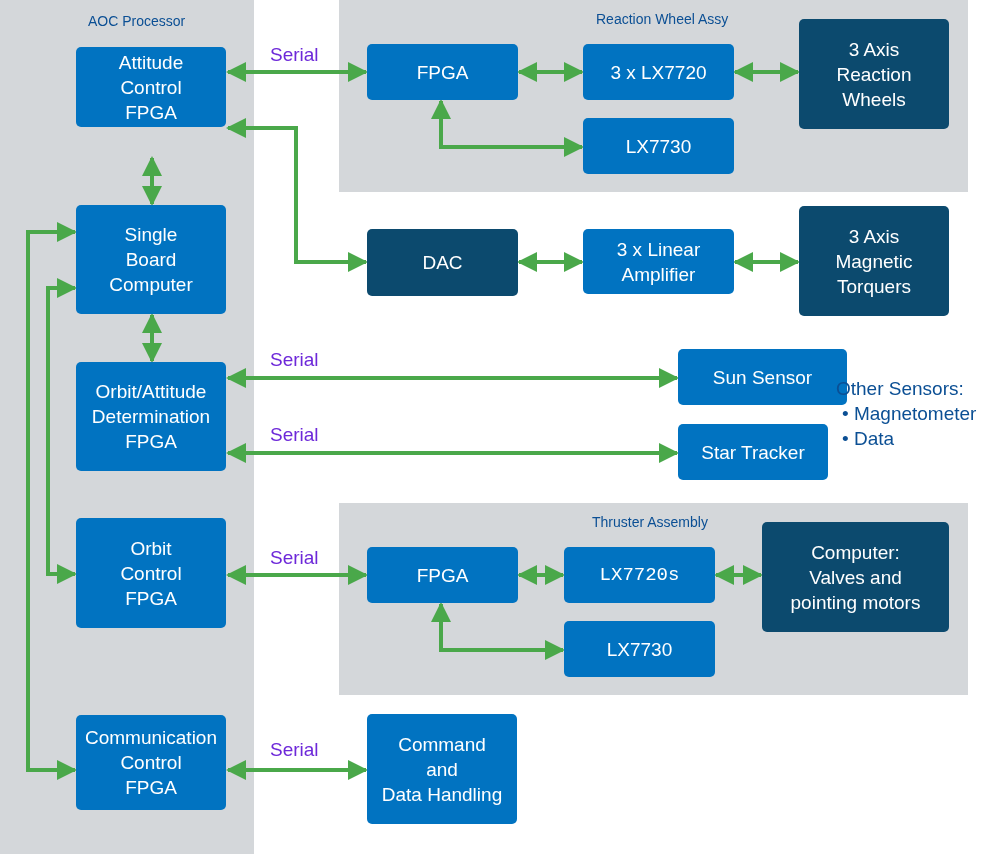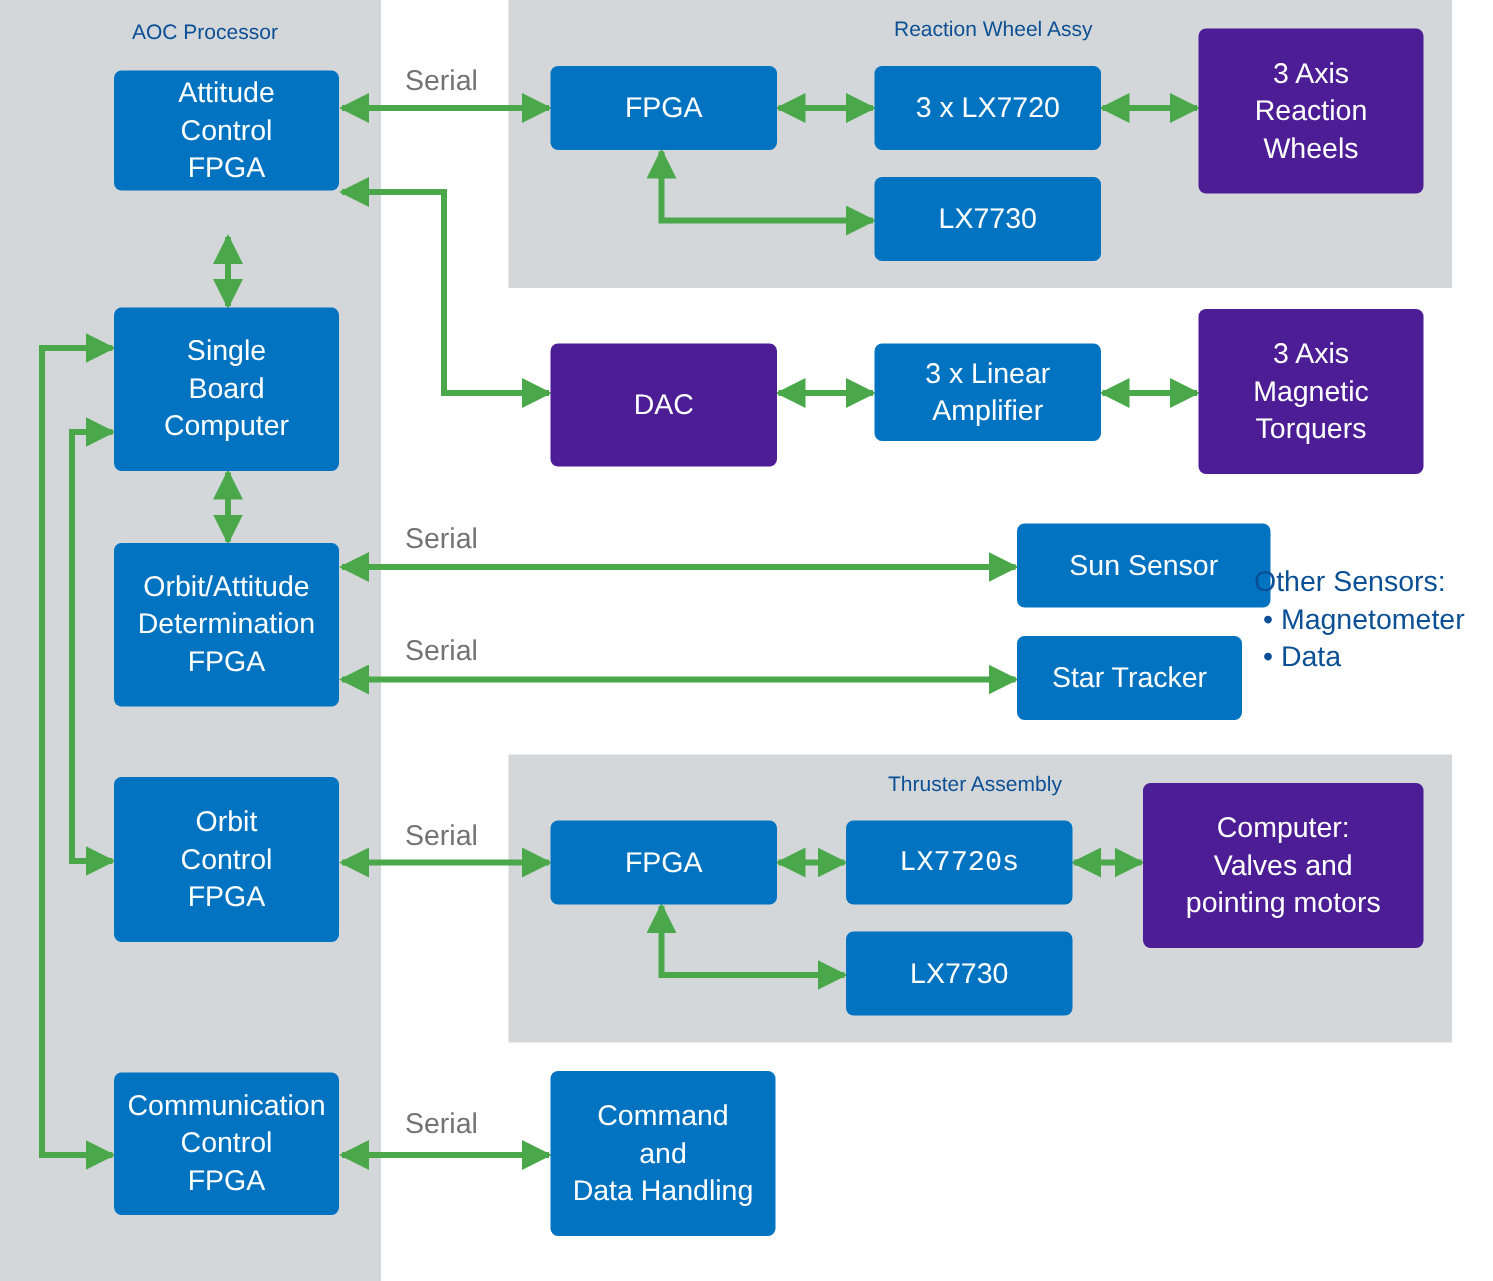--- a/index.html
+++ b/index.html
@@ -4,23 +4,23 @@
   <style>
     html, body { margin: 0; padding: 0; background: #ffffff; }
     body { width: 995px; height: 854px; position: relative; overflow: hidden;
            font-family: "Liberation Sans", sans-serif; }
     .panel { position: absolute; background: #d4d7da; }
     .panel-title { position: absolute; color: #0b4f94; font-size: 14px; white-space: nowrap; margin-left: 40px; }
     .box { position: absolute; border-radius: 5px; color: #ffffff;
            display: flex; align-items: center; justify-content: center; text-align: center;
            font-size: 19px; line-height: 25px; box-sizing: border-box; padding: 0 4px; }
     .box.blue { background: #0173c1; }
-    .box.gray { background: #4c1d95; }
+    .box.gray { background: #0c4a6e; }
     .box span { white-space: pre-line; }
-    .label { position: absolute; color: #737373; font-size: 19px; white-space: nowrap; }
+    .label { position: absolute; color: #6d28d9; font-size: 19px; white-space: nowrap; }
     svg.wires { position: absolute; left: 0; top: 0; pointer-events: none; }
     .other { position: absolute; color: #0b4f94; font-size: 19px; line-height: 25px; white-space: nowrap; }
   </style>
 </head>
 <body>
 
 <div class="panel" style="left:0;top:0;width:254px;height:854px;"></div>
 <div class="panel-title" style="left:48px;top:13px;">AOC Processor</div>
 
 <div class="panel" style="left:339px;top:0;width:629px;height:192px;"></div>
@@ -97,21 +97,21 @@
   </div>
 <div class="box blue" style="left:583px;top:118px;width:151px;height:56px;">
     <span>LX7730</span>
   </div>
 <div class="box gray" style="left:799px;top:19px;width:150px;height:110px;">
     <span>3 Axis
 Reaction
 Wheels</span>
   </div>
 
-<div class="box gray" style="left:367px;top:229px;width:151px;height:82px;">
+<div class="box gray" style="left:367px;top:229px;width:151px;height:67px;">
     <span>DAC</span>
   </div>
 <div class="box blue" style="left:583px;top:229px;width:151px;height:65px;">
     <span>3 x Linear
 Amplifier</span>
   </div>
 <div class="box gray" style="left:799px;top:206px;width:150px;height:110px;">
     <span>3 Axis
 Magnetic
 Torquers</span>

